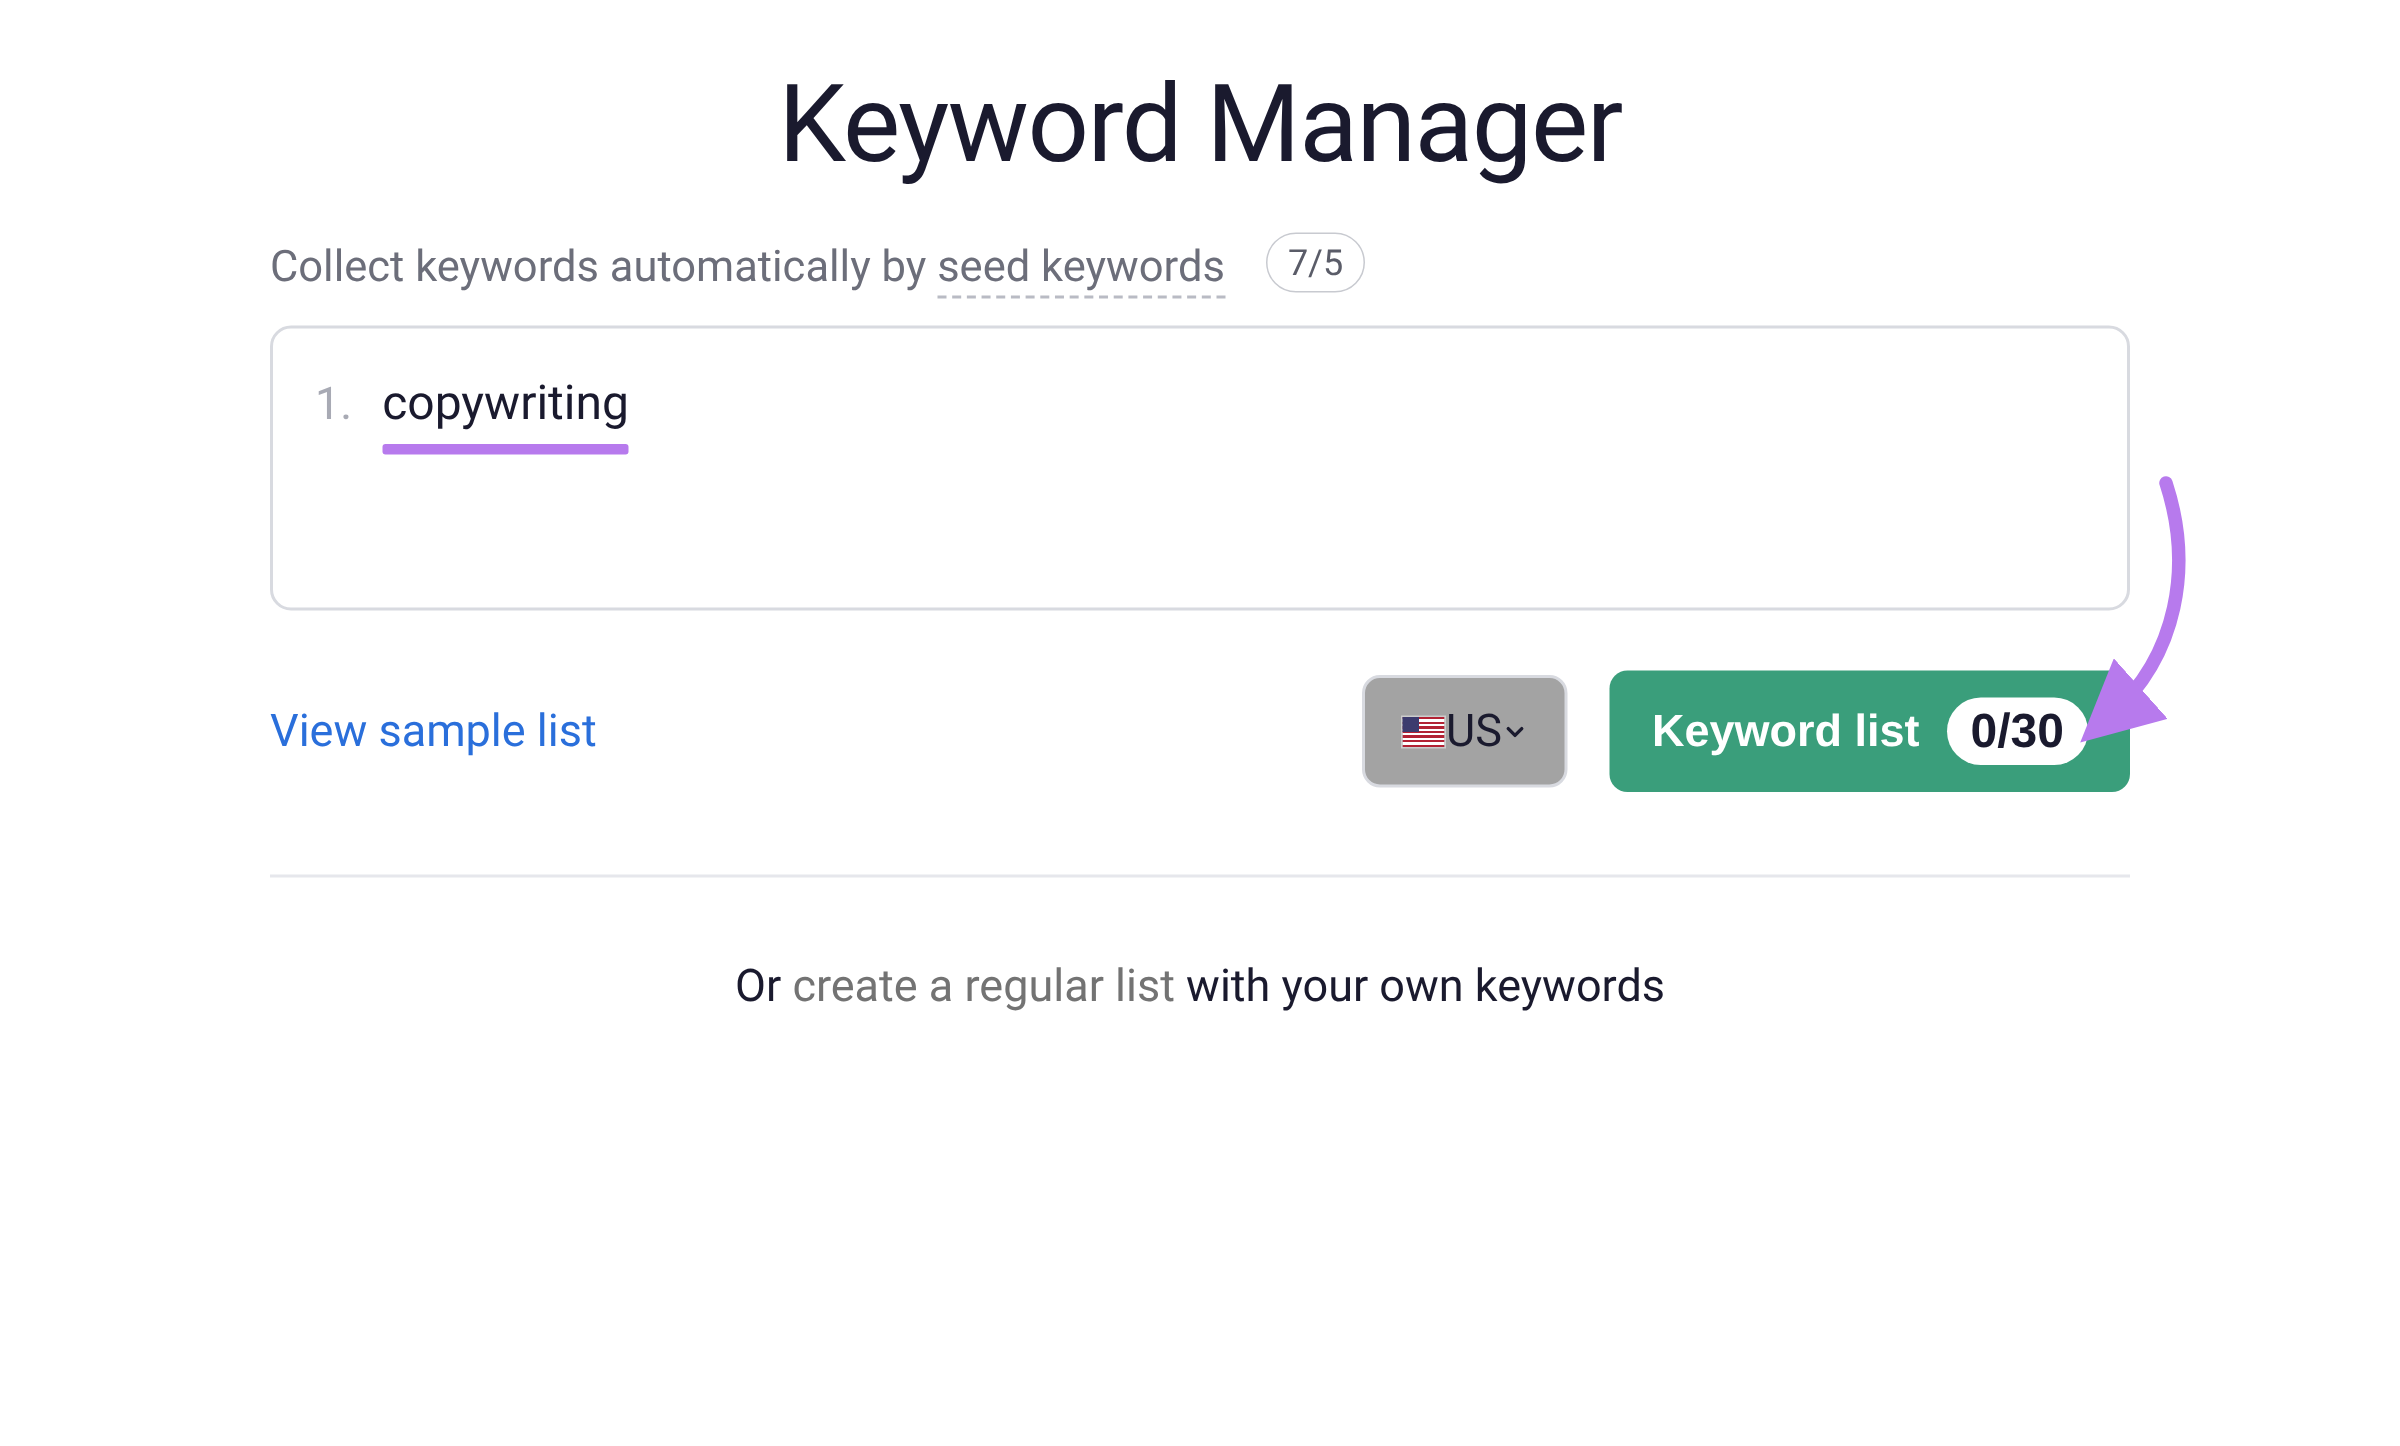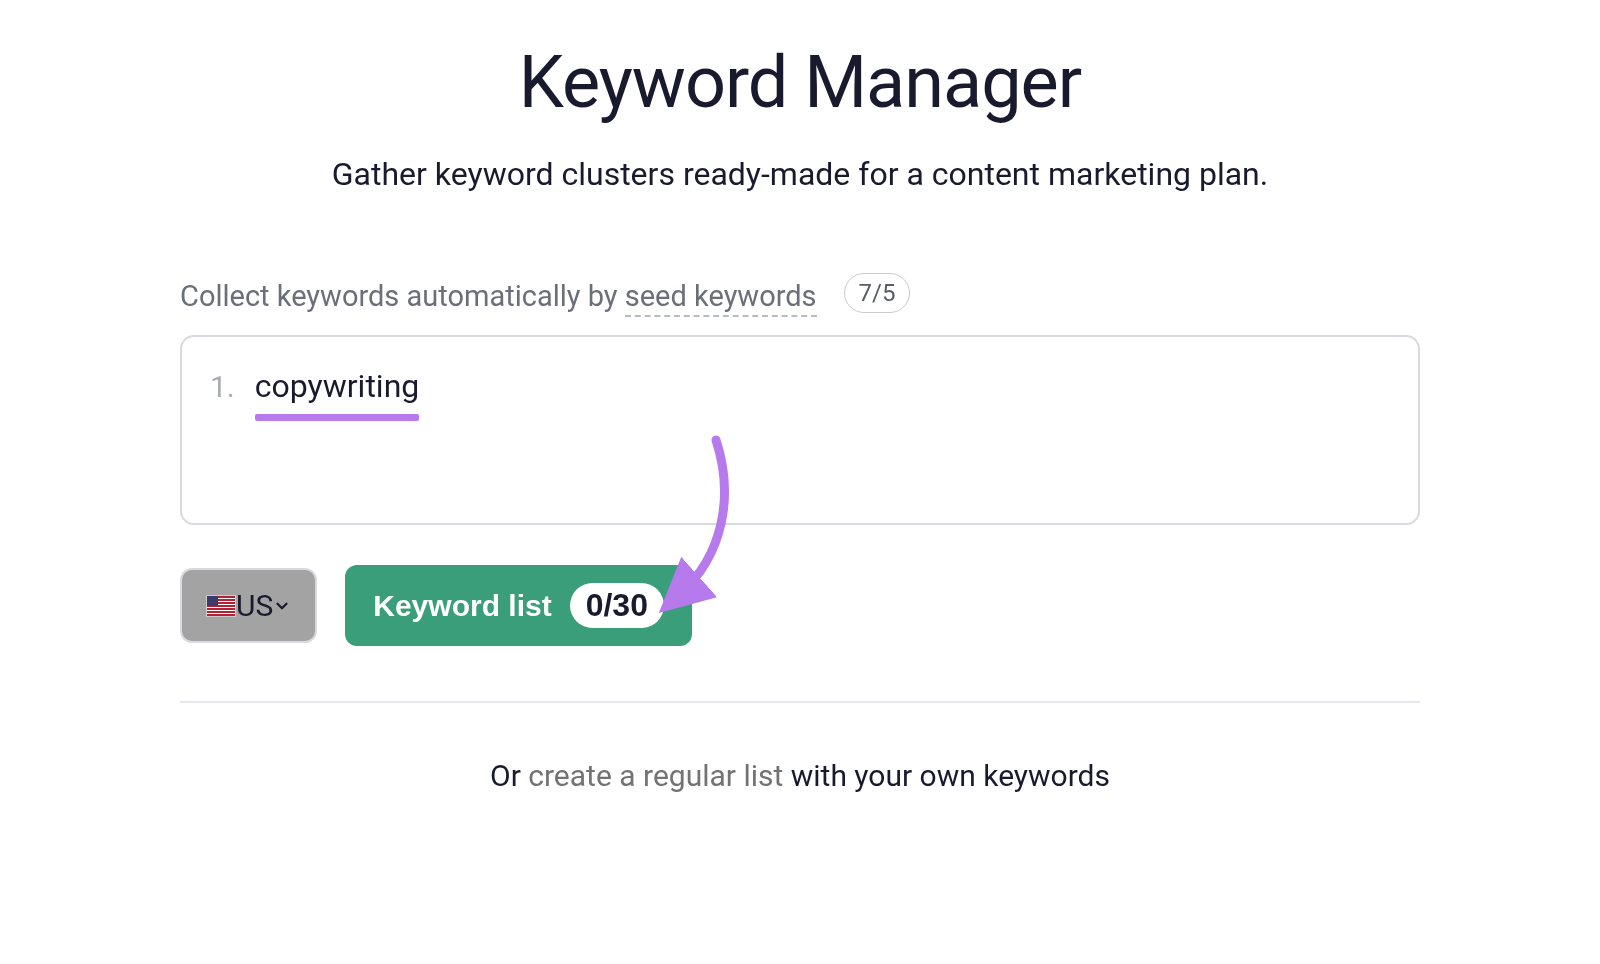--- a/index.html
+++ b/index.html
@@ -206,40 +206,40 @@
       color: #737373;
       text-decoration: none;
       cursor: pointer;
     }
   </style>
 </head>
 <body>
 
 <div class="container">
   <h1 class="page-title">Keyword Manager</h1>
-  <p class="subtitle">Gather keyword clusters ready-made for a content marketing plan.</p>
 
   <div class="section-label">
     <span>
       <span class="section-label-static">Collect keywords automatically by </span><span class="seed-link">seed keywords</span>
     </span>
     <span class="counter-badge">7/5</span>
   </div>
 
   <div class="keyword-box">
     <div class="keyword-row">
       <span class="keyword-num">1.</span>
       <span class="keyword-text">
         <span>copywriting</span>
         <span class="keyword-underline"></span>
       </span>
     </div>
   </div>
 
   <div class="actions-row">
+    <a class="view-sample-link">View sample list</a>
 
     <div class="right-actions">
       <svg class="annotation-arrow" viewBox="0 0 90 180">
         <defs>
           <marker id="arrowhead" markerWidth="6" markerHeight="6" refX="3" refY="3" orient="auto">
             <polygon points="0 0, 6 3, 0 6" fill="#b77aed"></polygon>
           </marker>
         </defs>
         <path d="M 72 5 C 90 60, 80 120, 35 160" stroke="#b77aed" stroke-width="9" fill="none" marker-end="url(#arrowhead)" stroke-linecap="round"></path>
       </svg>

